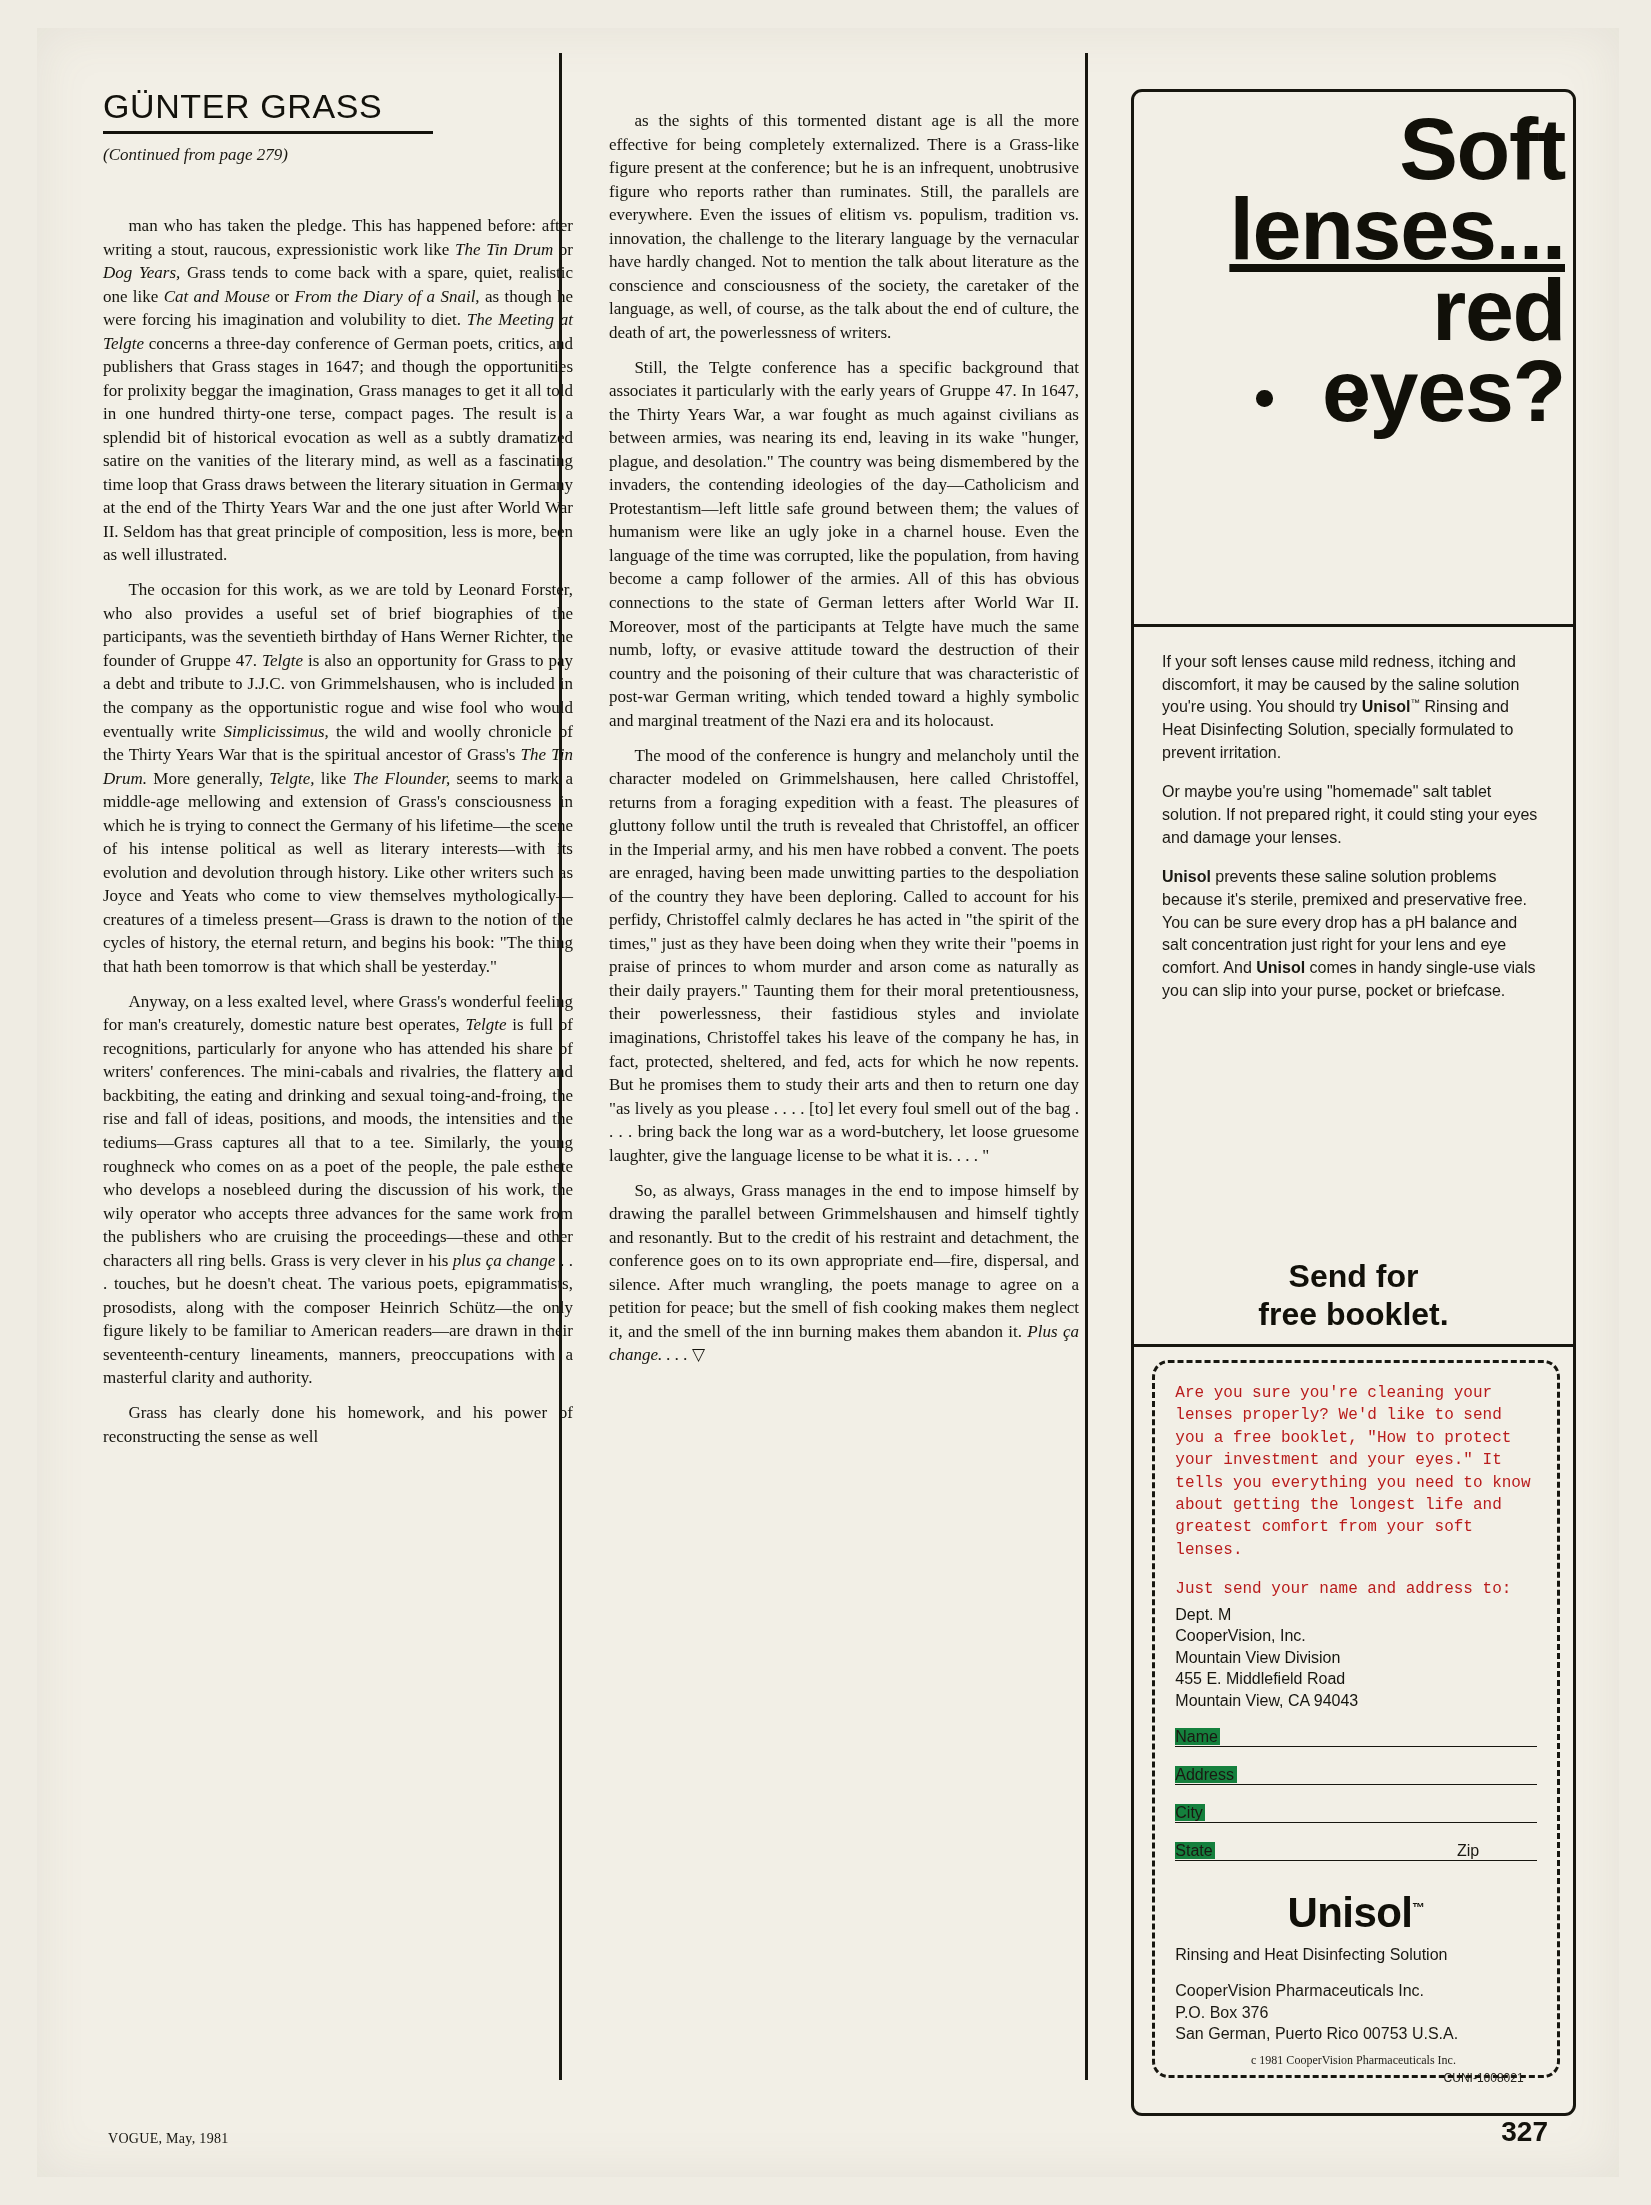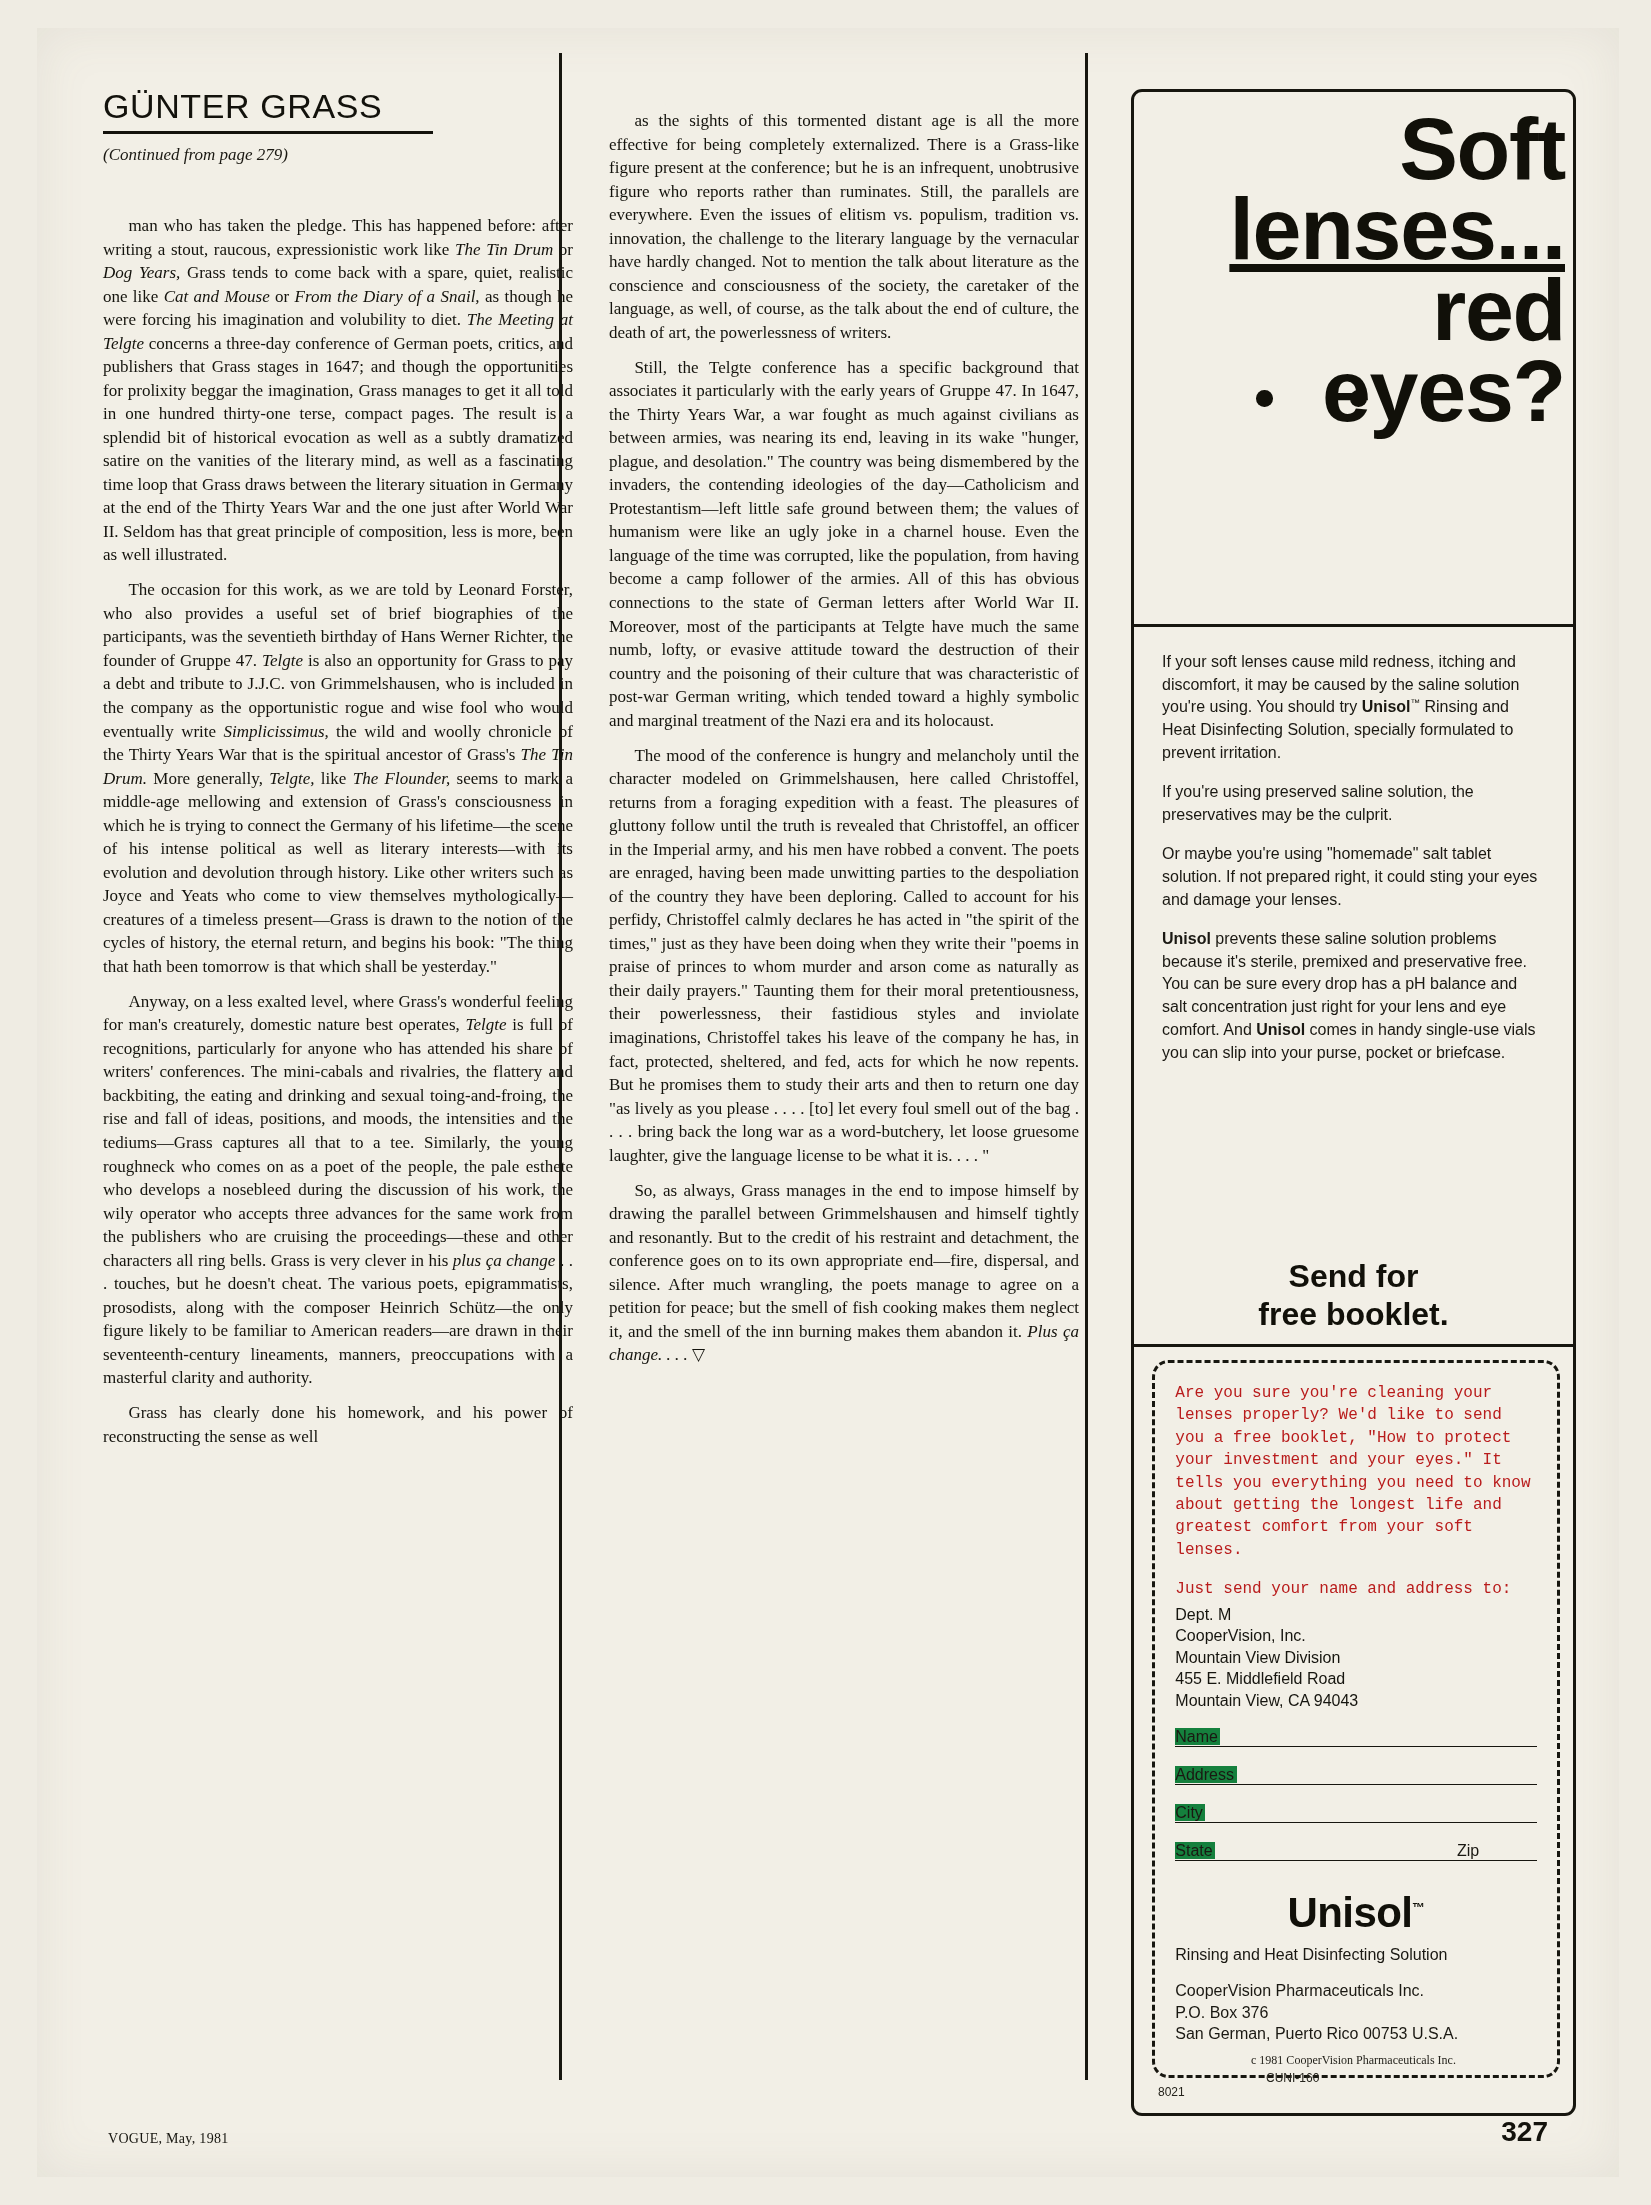--- a/index.html
+++ b/index.html
@@ -227,21 +227,21 @@
     position: absolute;
     left: 0;
     right: 0;
     top: 1961px;
     font-family: "Liberation Sans", sans-serif;
     font-size: 12px;
     color: #25231c;
     padding: 0 24px;
     box-sizing: border-box;
   }
-  .fineprint .row { display: flex; justify-content: flex-end; flex-direction: column; }
+  .fineprint .row { display: flex; justify-content: flex-end; }
   .fineprint .c { text-align: center; width: 100%; font-family: Liberation Serif, serif; }
 
   
   .footer-left {
     position: absolute;
     left: 71px;
     top: 2103px;
     font-family: "Liberation Serif", serif;
     font-size: 14px;
     letter-spacing: 0.3px;
@@ -295,21 +295,20 @@
           <span>eyes?</span>
           <span class="eye-dot" style="left:108px; top:39px;"></span>
           <span class="eye-dot" style="left:202px; top:39px;"></span>
         </span>
       </div>
 
       <div class="ad-divider" style="top:532px;"></div>
 
       <div class="ad-body" id="ad-body">
           <p class=" first">If your soft lenses cause mild redness, itching and discomfort, it may be caused by the saline solution you're using. You should try <b>Unisol</b><span class="sup">™</span> Rinsing and Heat Disinfecting Solution, specially formulated to prevent irritation.</p>
-          <p class="">If you're using preserved saline solution, the preservatives may be the culprit.</p>
           <p class="">Or maybe you're using "homemade" salt tablet solution. If not prepared right, it could sting your eyes and damage your lenses.</p>
           <p class=""><b>Unisol</b> prevents these saline solution problems because it's sterile, premixed and preservative free. You can be sure every drop has a pH balance and salt concentration just right for your lens and eye comfort. And <b>Unisol</b> comes in handy single-use vials you can slip into your purse, pocket or briefcase.</p>
         </div>
 
       <div class="send-for">
         <span>Send for</span><br>
         <span>free booklet.</span>
       </div>
 
       <div class="ad-divider" style="top:1252px;"></div>

